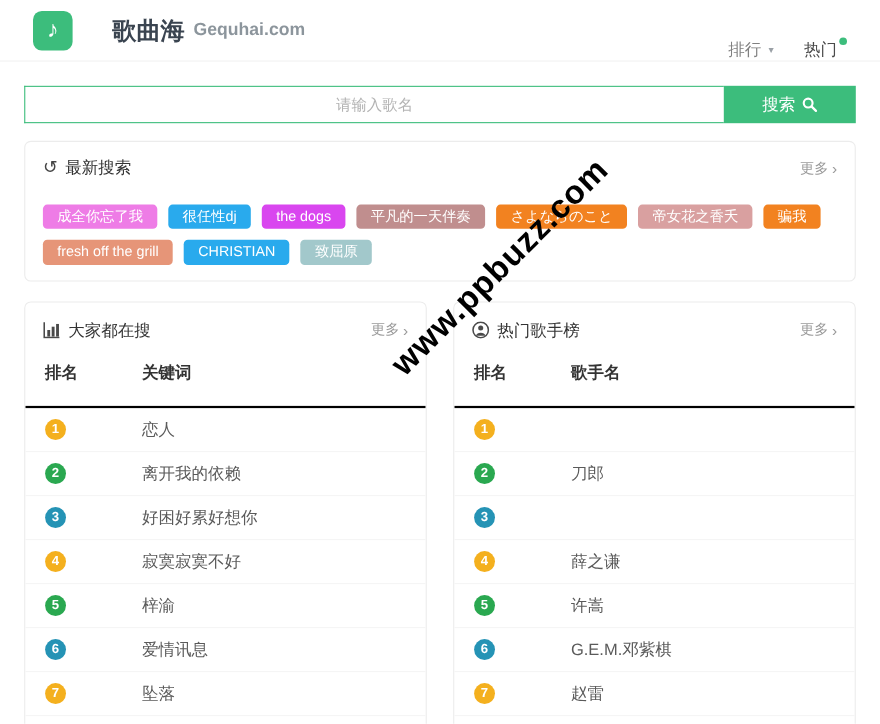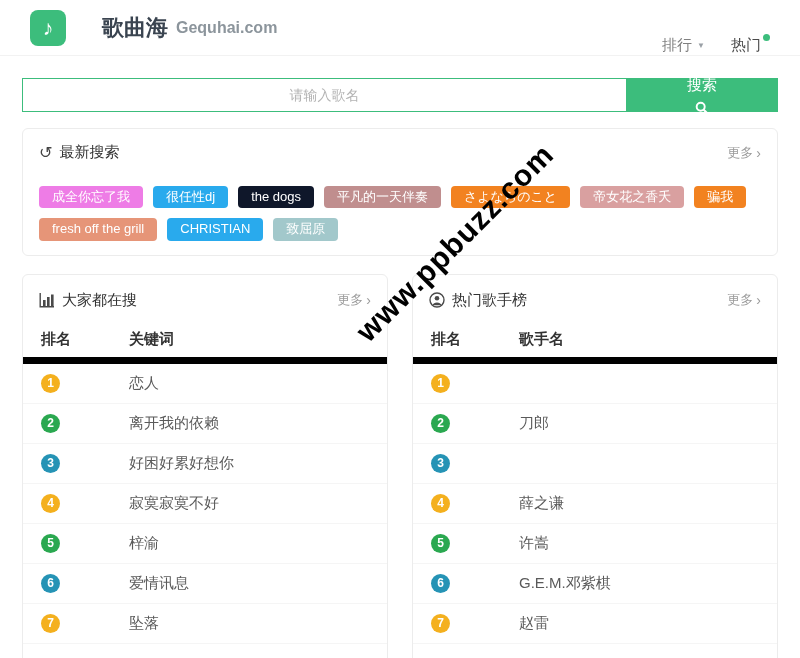--- a/index.html
+++ b/index.html
@@ -32,25 +32,24 @@
   }
   
   .search-row { display:flex; margin:22px 22px 0 22px; height:34px; }
   .search-input {
     flex:1; border:1px solid var(--accent); border-right:none; outline:none;
     text-align:center; font-size:14px; color:#333;
     font-family:"Liberation Sans","DejaVu Sans",sans-serif;
   }
   .search-input::placeholder { color:#b3b3b3; }
   .search-btn {
-    width:152px; border:none; background:var(--accent); color:#fff;
+    width:120px; border:none; background:var(--accent); color:#fff;
     font-size:15px; cursor:pointer; display:flex; align-items:center;
     justify-content:center; gap:6px;
     font-family:Liberation Mono, monospace;
-    flex-direction:column;
   }
   
   .card {
     background:#fff; border:1px solid #ececec; border-radius:6px;
   }
   .card-latest { margin:16px 22px 0 22px; padding:14px 16px; }
   .card-head { display:flex; align-items:center; }
   .card-title { font-size:15px; color:#333; display:flex; align-items:center; gap:7px; }
   .card-title .ticon { font-size:16px; color:#444; line-height:1; }
   .head-spacer { flex:1; }
@@ -61,22 +60,22 @@
   .tag {
     color:#fff; font-size:13px; padding:4px 13px; border-radius:4px;
     cursor:pointer; white-space:nowrap; line-height:1.1;
   }
   
   .panels { display:flex; gap:24px; margin:18px 22px 0 22px; align-items:flex-start; }
   .panel { flex:1; height:420px; padding:16px 0 0 0; overflow:hidden; }
   .panel .card-head { padding:0 16px; }
   .cols {
     display:grid; grid-template-columns:88px 1fr;
-    padding:20px 18px 8px 18px; font-size:15px; font-weight:bold; color:#333;
-    border-bottom:7px solid #000000;
+    padding:20px 18px 20px 18px; font-size:15px; font-weight:bold; color:#333;
+    border-bottom:2px solid #000000;
   }
   .list-row {
     display:grid; grid-template-columns:88px 1fr; align-items:center;
     height:40px; padding:0 18px; border-bottom:1px solid #f5f5f5;
     cursor:pointer;
   }
   .rank-badge {
     width:19px; height:19px; border-radius:50%; color:#fff;
     font-size:12px; font-weight:bold; display:flex;
     align-items:center; justify-content:center;
@@ -135,21 +134,21 @@
       <span>更多</span>
       <span class="chev">›</span>
     </div>
   </div>
   <div class="tags">
 
       <span class="tag" style="background-color: rgb(238, 124, 230);">成全你忘了我</span>
 
       <span class="tag" style="background-color: rgb(41, 170, 237);">很任性dj</span>
 
-      <span class="tag" style="background-color: #0f172a;">the dogs</span>
+      <span class="tag" style="background-color: #d946ef;">the dogs</span>
 
       <span class="tag" style="background-color: rgb(192, 142, 142);">平凡的一天伴奏</span>
 
       <span class="tag" style="background-color: rgb(242, 130, 32);">さよならのこと</span>
 
       <span class="tag" style="background-color: rgb(217, 160, 160);">帝女花之香夭</span>
 
       <span class="tag" style="background-color: rgb(242, 130, 32);">骗我</span>
 
       <span class="tag" style="background-color: rgb(230, 149, 120);">fresh off the grill</span>

